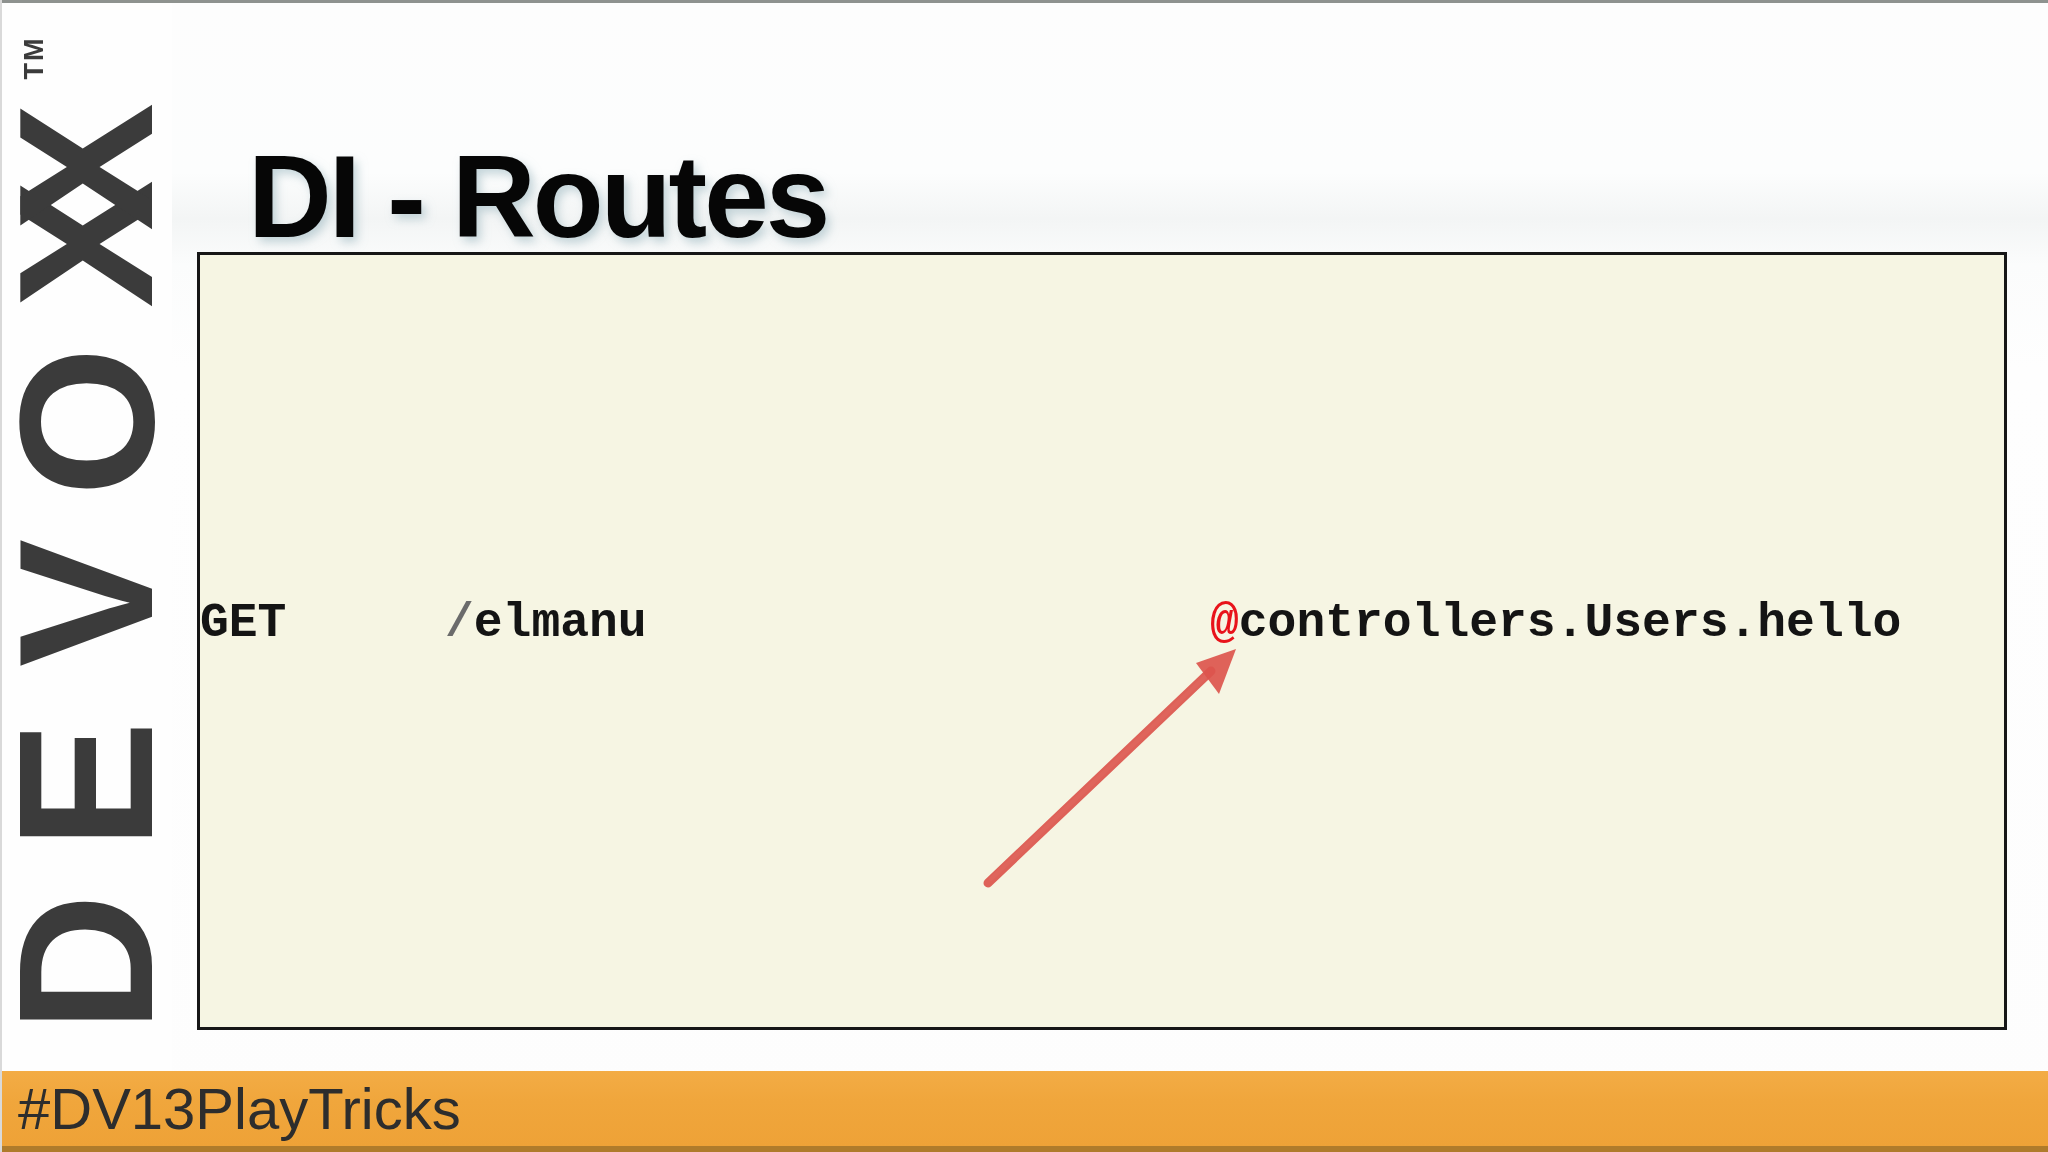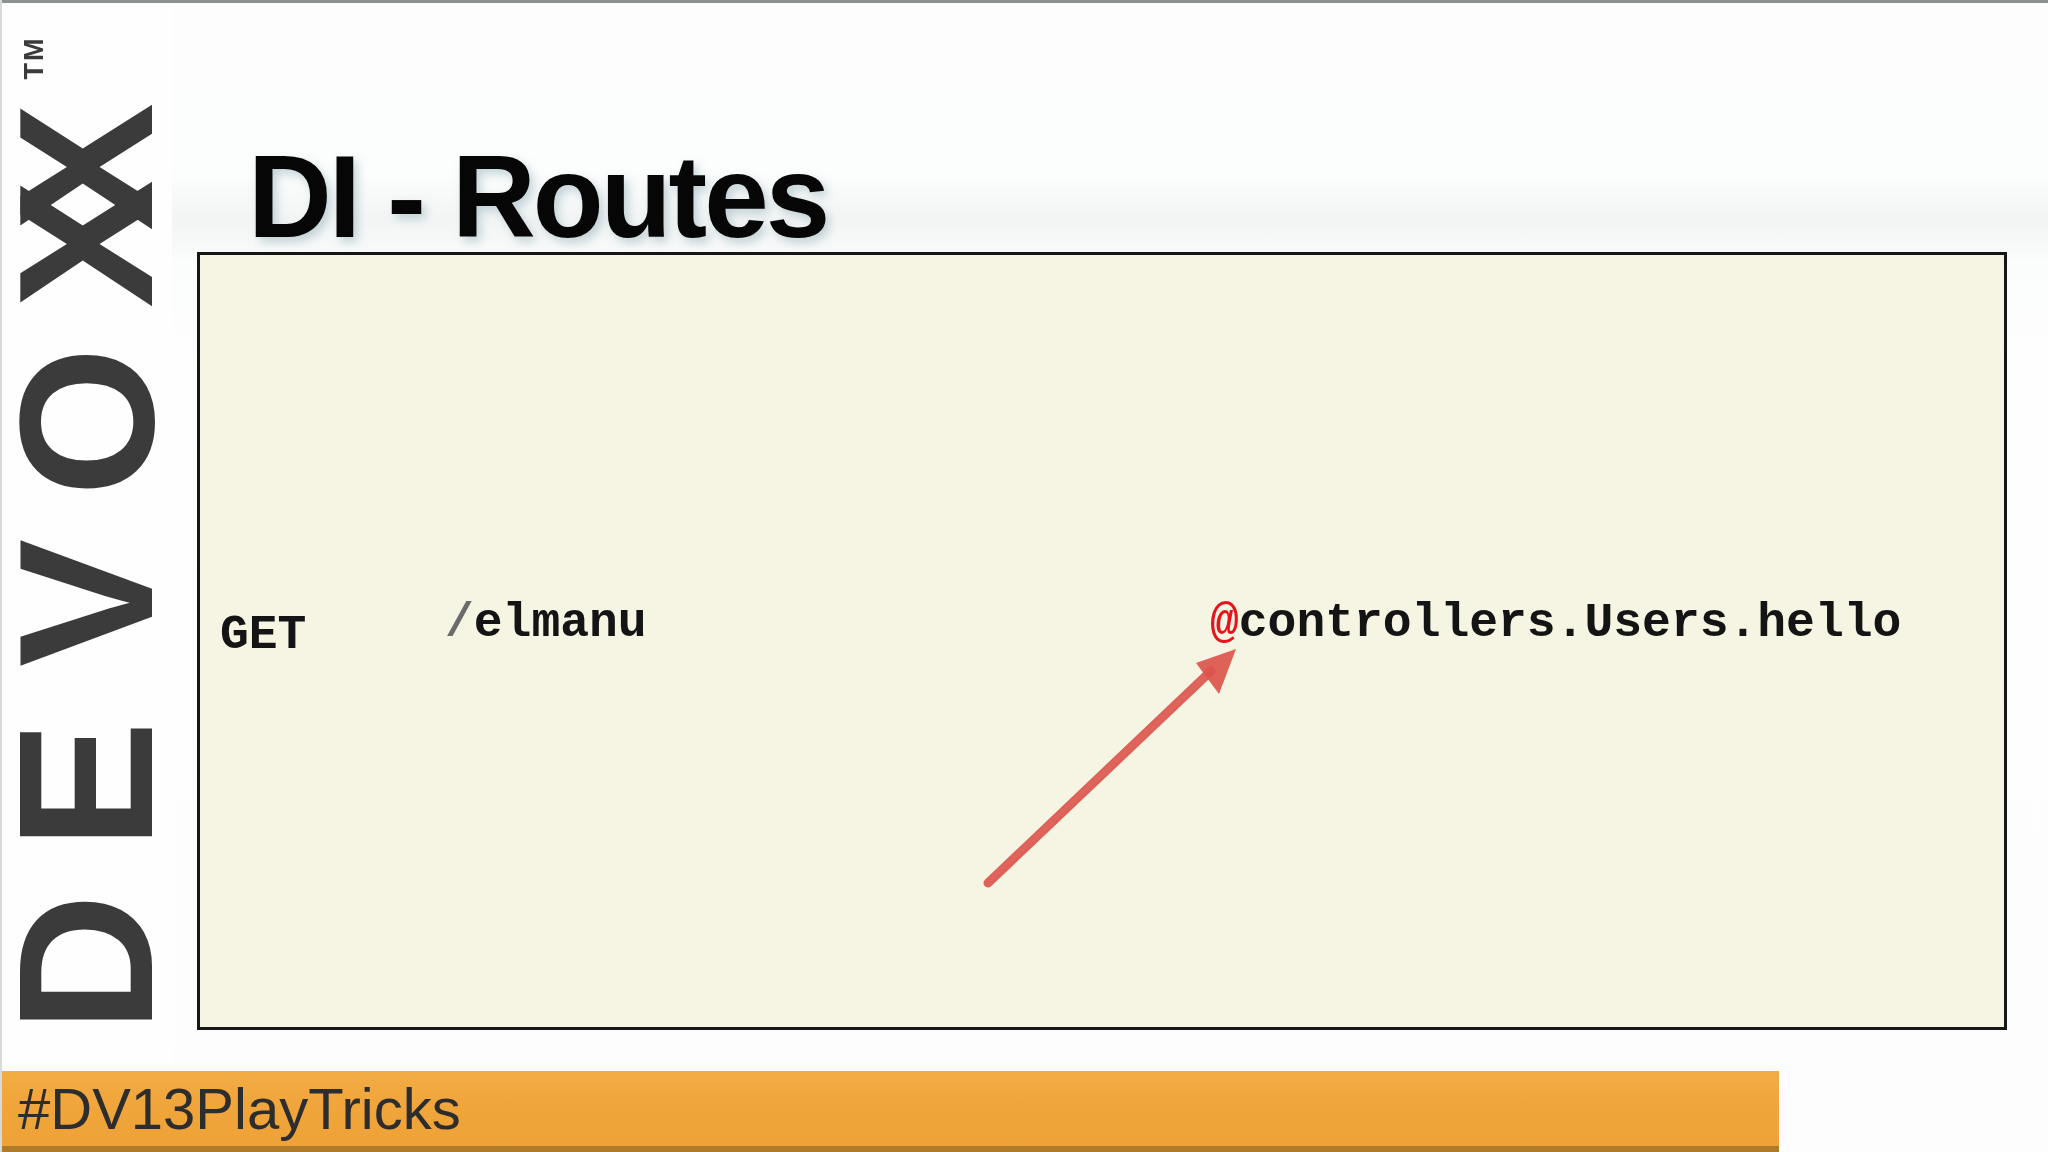--- a/index.html
+++ b/index.html
@@ -42,32 +42,32 @@
   .code-box{
     position:absolute;left:197px;top:252px;width:1804px;height:772px;
     background:#F6F5E3;border:3px solid #161616;z-index:3;
   }
   .code-line{
     position:absolute;top:341px;left:0;width:100%;height:54px;
     font-family:"Liberation Mono","DejaVu Sans Mono",monospace;
     font-weight:bold;font-size:48px;color:#141414;
   }
   .tok{position:absolute;top:0;white-space:pre;}
-  .tok-method{left:20px;margin-top:12px;}
+  .tok-method{left:0;}
   .tok-path{left:245px;}
   .tok-action{left:1010px;}
   .slash{color:#6B6B6B;}
   .at{color:#E8131B;}
 
   
   .arrow-svg{position:absolute;left:950px;top:628px;width:300px;height:270px;z-index:6;}
 
   
   .footer{
-    position:absolute;left:0;top:1071px;width:1779px;height:81px;box-sizing:border-box;
+    position:absolute;left:0;top:1071px;width:2048px;height:81px;box-sizing:border-box;
     background:linear-gradient(180deg,#F3AC45 0%,#F0A63C 40%,#EEA237 100%);
     border-bottom:6px solid #AF7B2B;
     display:flex;justify-content:space-between;align-items:center;
     padding:0 20px 0 18px;
     font-size:58px;color:#2D2D2D;z-index:10;
   }
   .footer .hashtag{letter-spacing:0px;}
   .footer .handle{letter-spacing:0px;}
 </style>
 </head>

